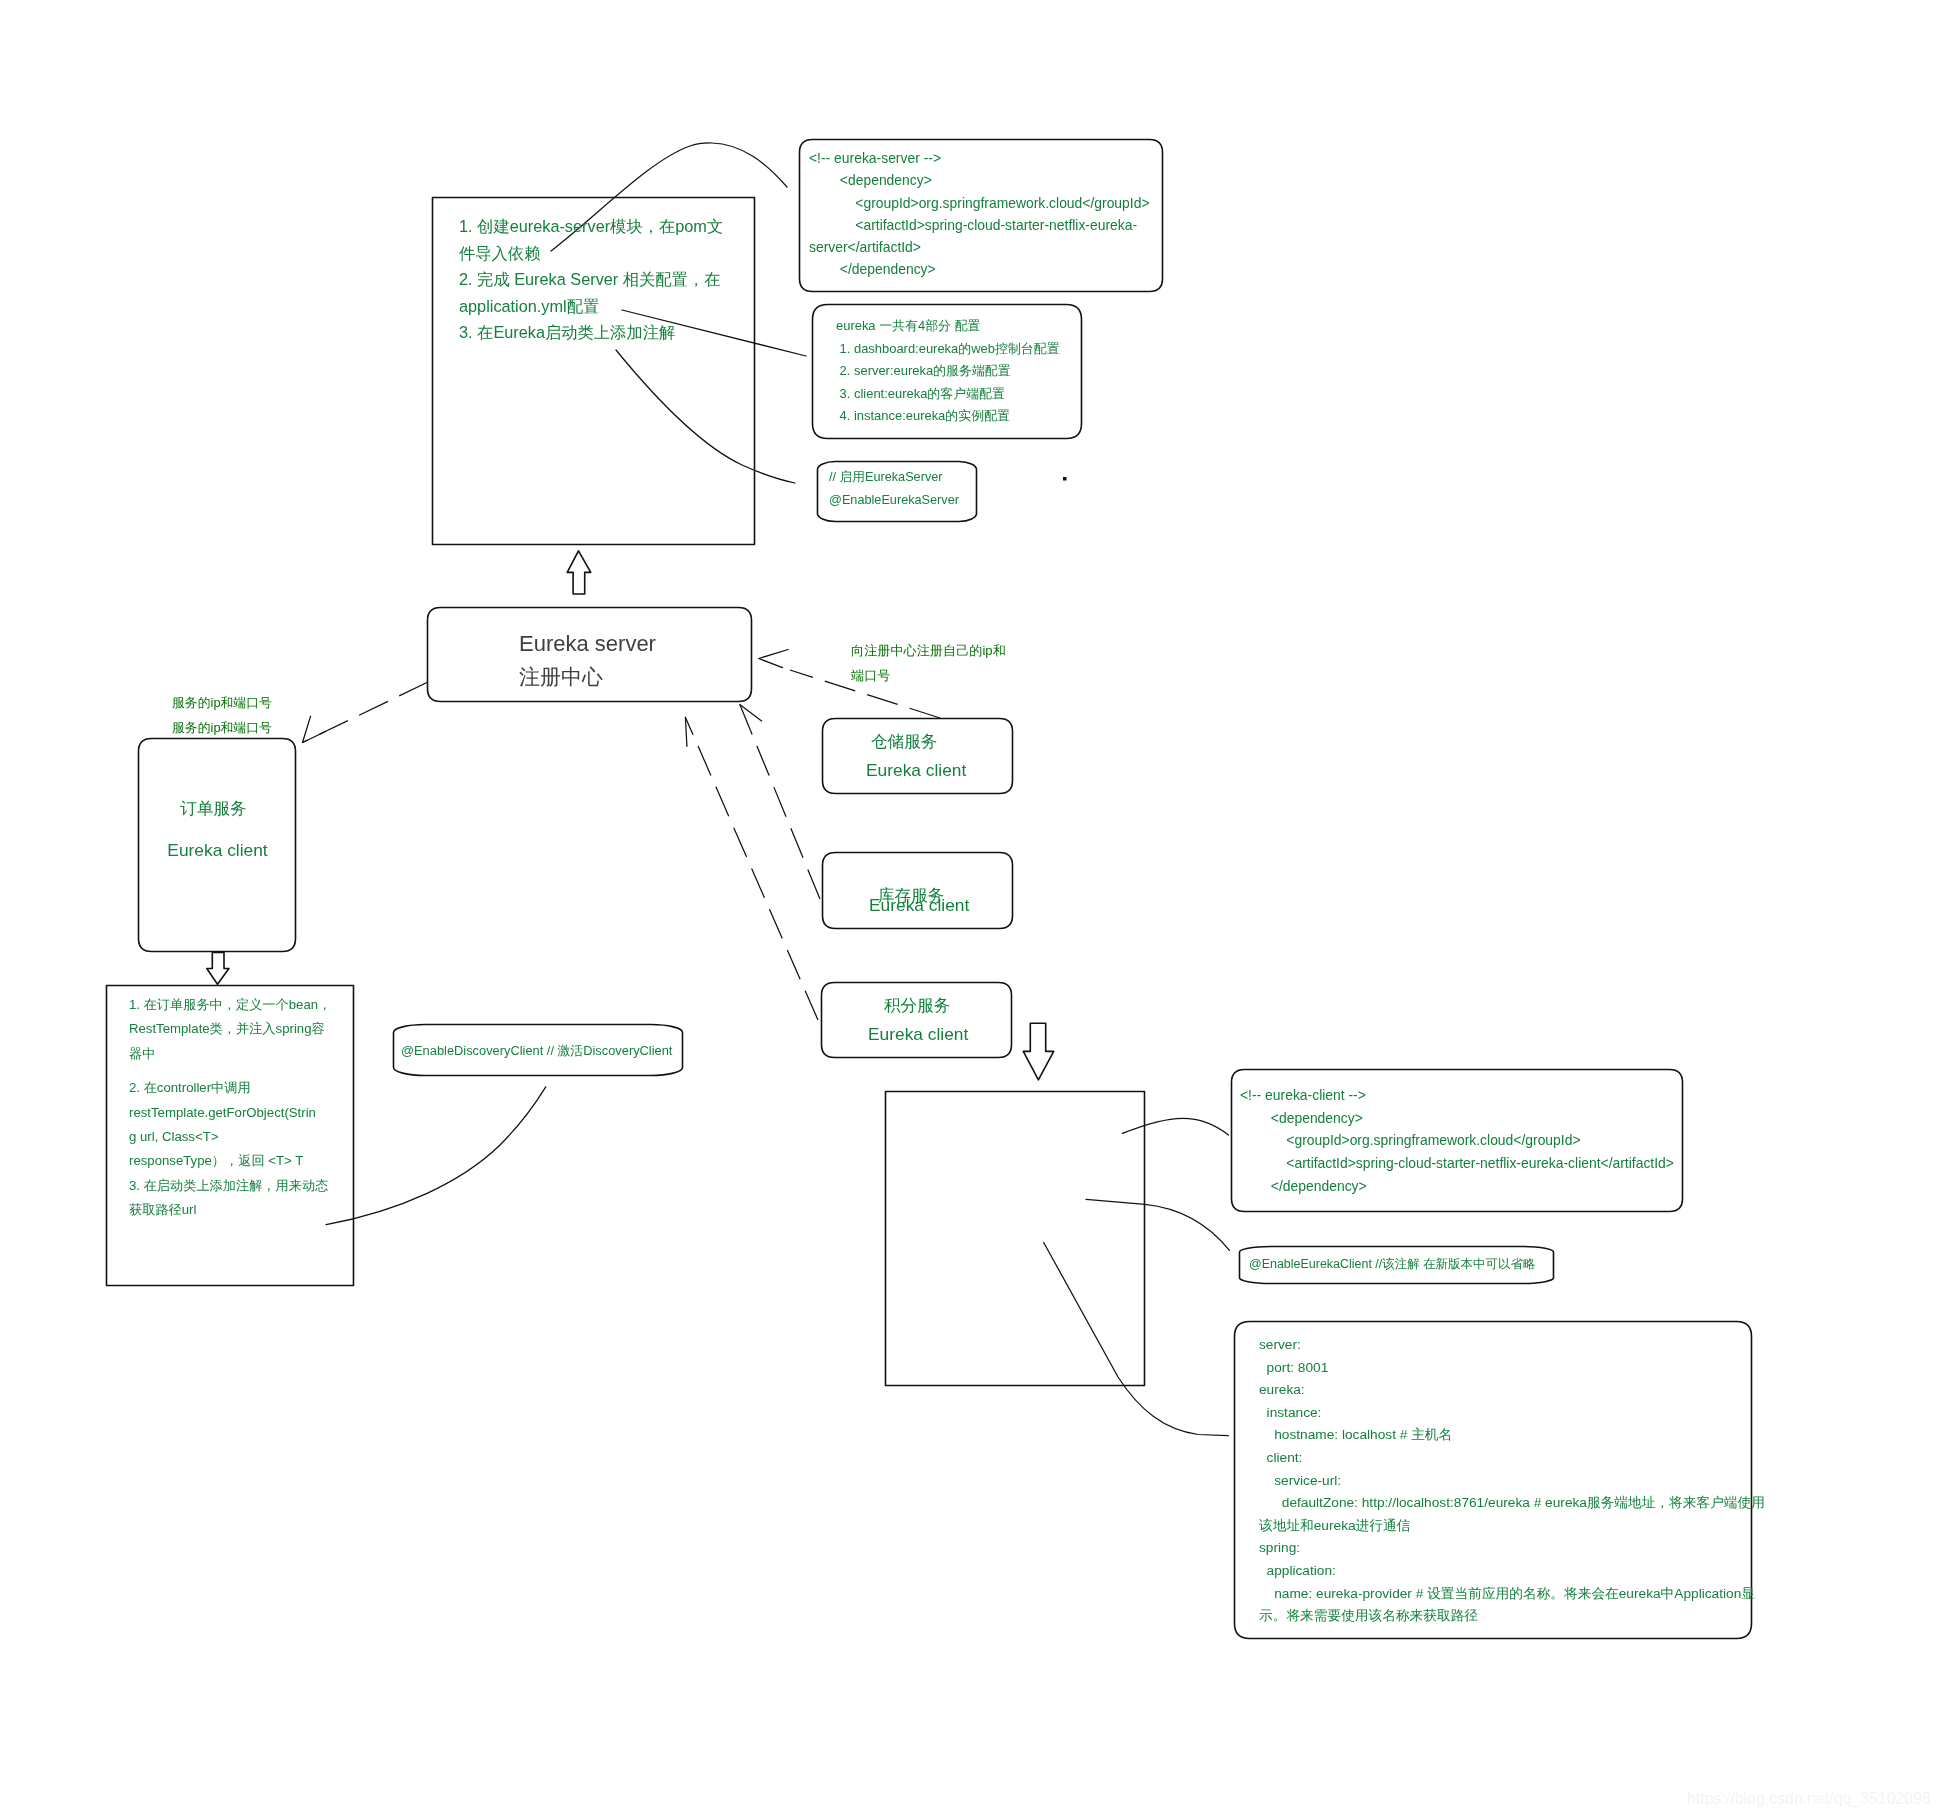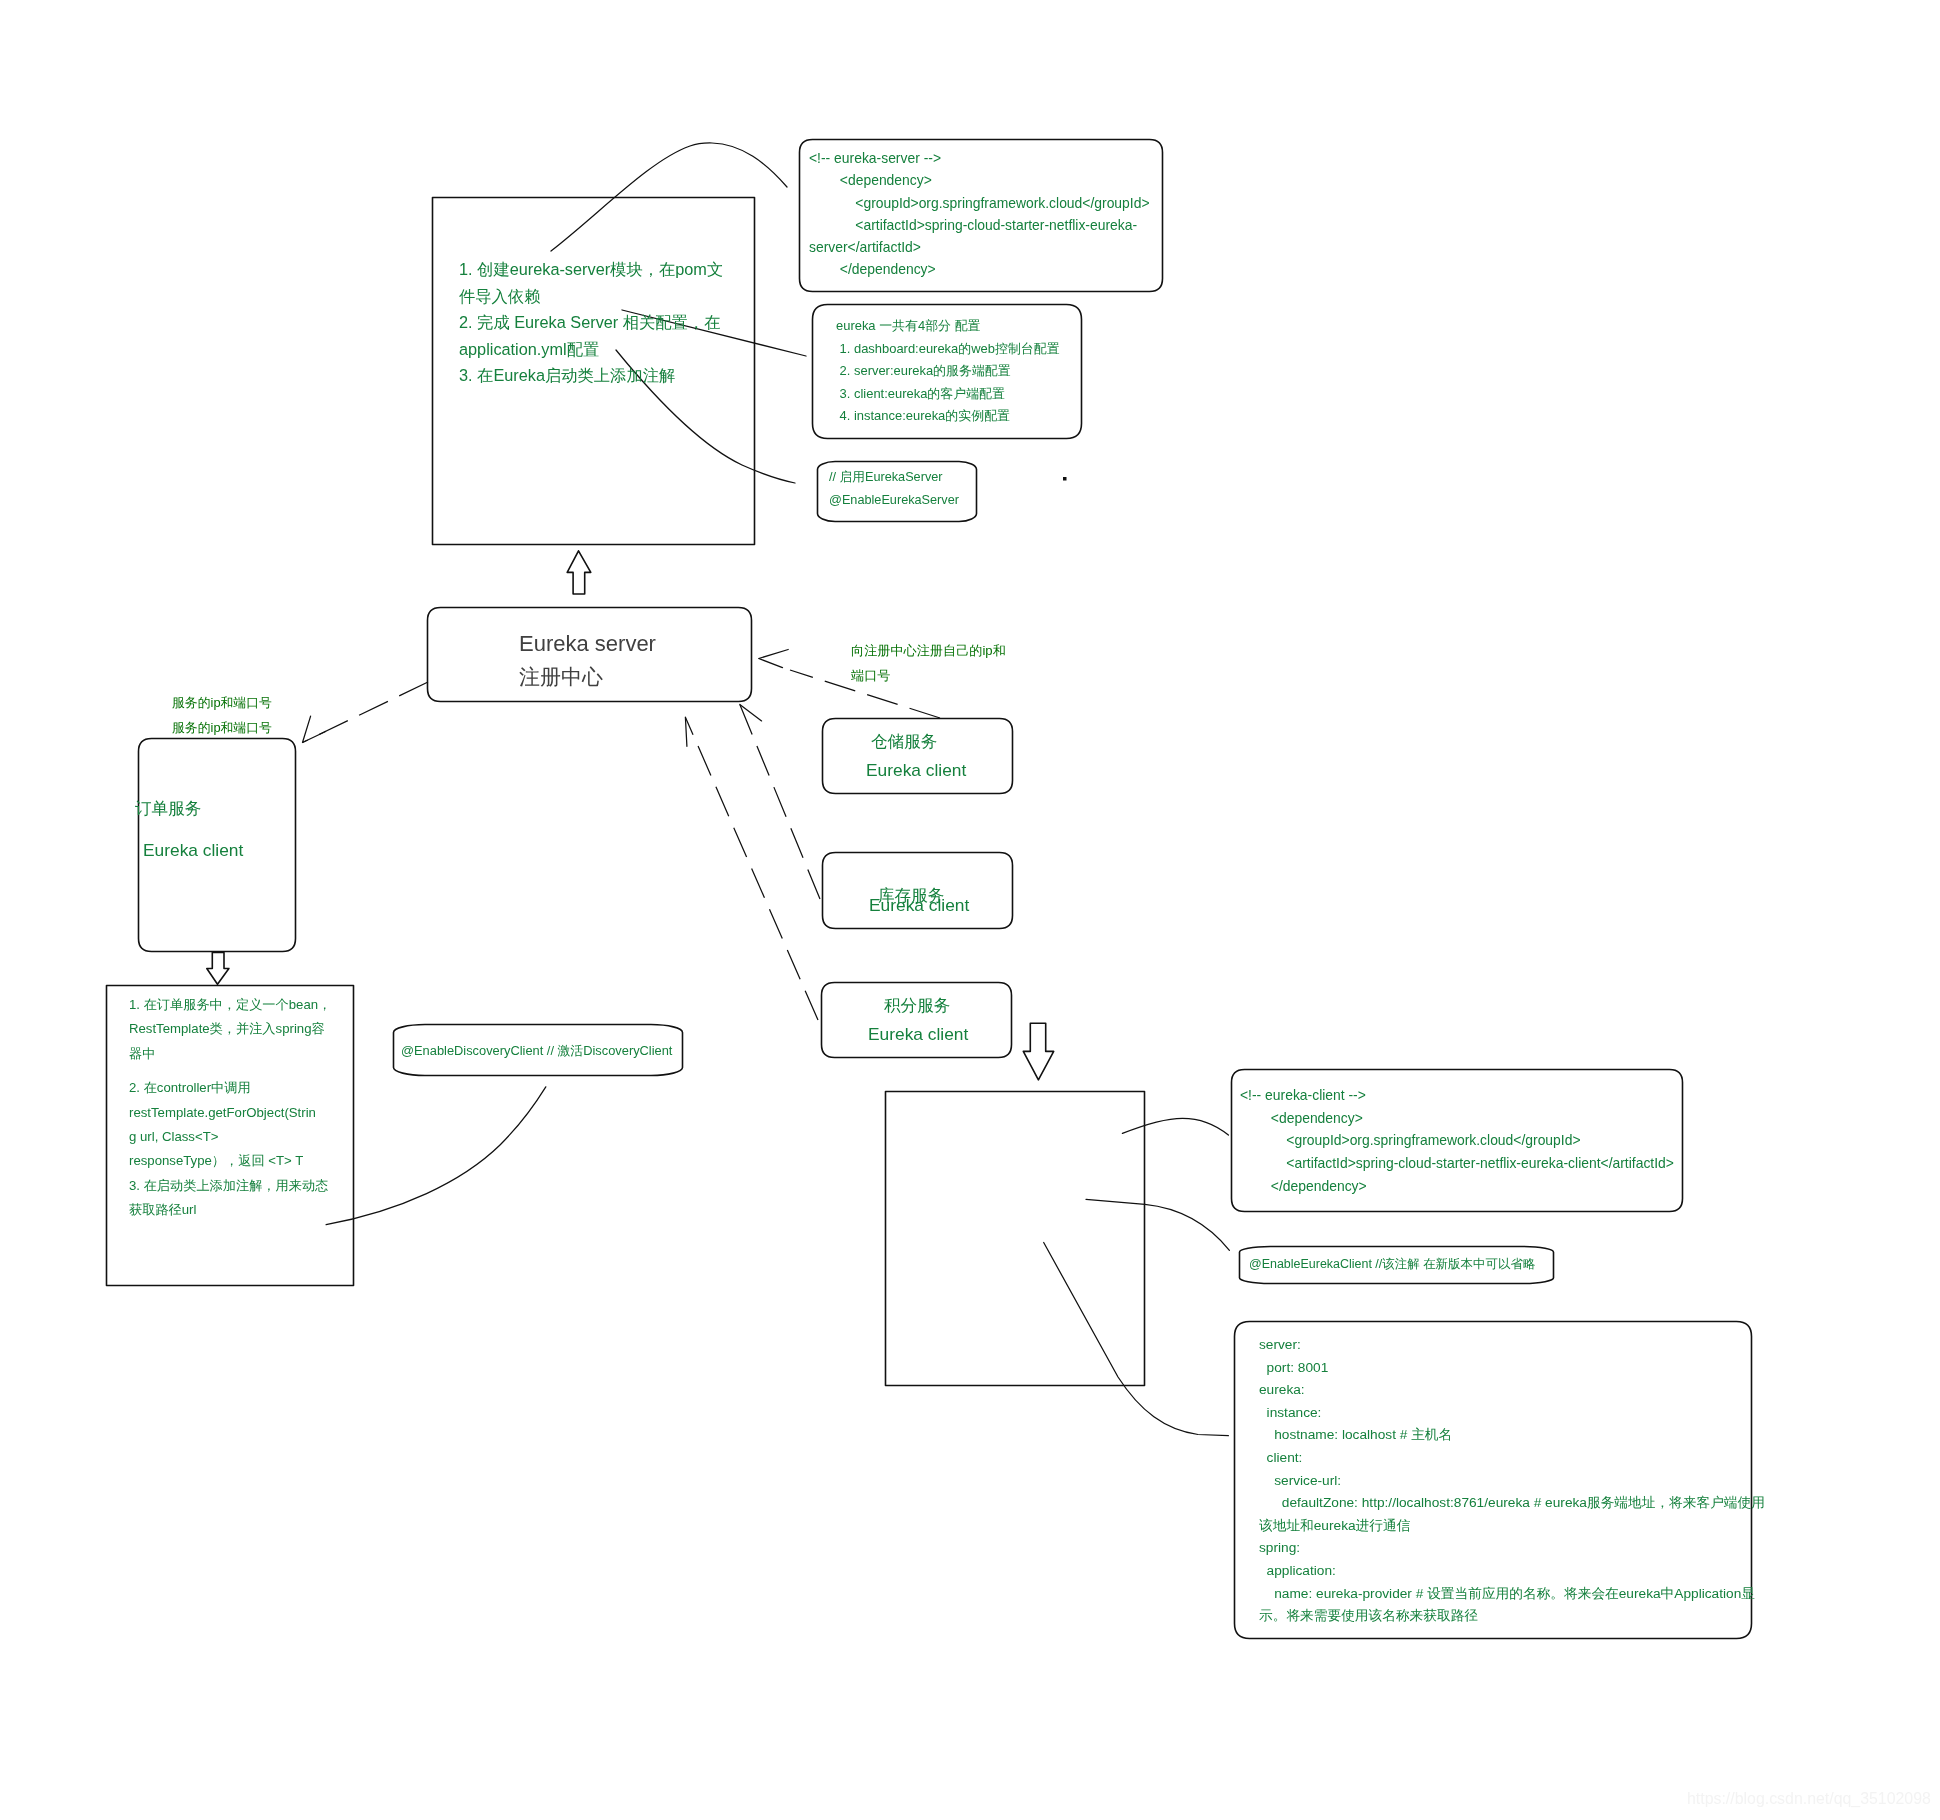--- a/index.html
+++ b/index.html
@@ -5,24 +5,24 @@
 <style>
   html,body{margin:0;padding:0;background:#ffffff;}
   #page{position:relative;width:1940px;height:1820px;background:#ffffff;overflow:hidden;
         font-family:"Liberation Sans",sans-serif;}
   svg.layer{position:absolute;left:0;top:0;width:1940px;height:1820px;}
   .shape{fill:none;stroke:#111111;stroke-width:1.6;stroke-linejoin:round;stroke-linecap:round;}
   .conn{fill:none;stroke:#111111;stroke-width:1.25;stroke-linecap:round;stroke-linejoin:round;}
   .dashc{fill:none;stroke:#111111;stroke-width:1.25;stroke-dasharray:32 12.5;stroke-linecap:butt;}
   .tblock{position:absolute;color:#15803d;}
   .tblock > div{white-space:pre;}
-  .s16{font-size:16.3px;line-height:26.55px;margin-top:43px;}
+  .s16{font-size:16.3px;line-height:26.55px;}
   .s13{font-size:13.9px;line-height:22.25px;}
   .s126{font-size:12.95px;line-height:22.5px;}
-  .ctr{text-align:left;}
+  .ctr{text-align:center;}
   .red{color:#404040;}
   .green{color:#067206;}
   .wm{position:absolute;color:#f3f3f3;font-size:15.9px;white-space:nowrap;}
 </style>
 </head>
 <body>
 
 <div id="page">
 
 <svg class="layer" viewBox="0 0 1940 1820">

